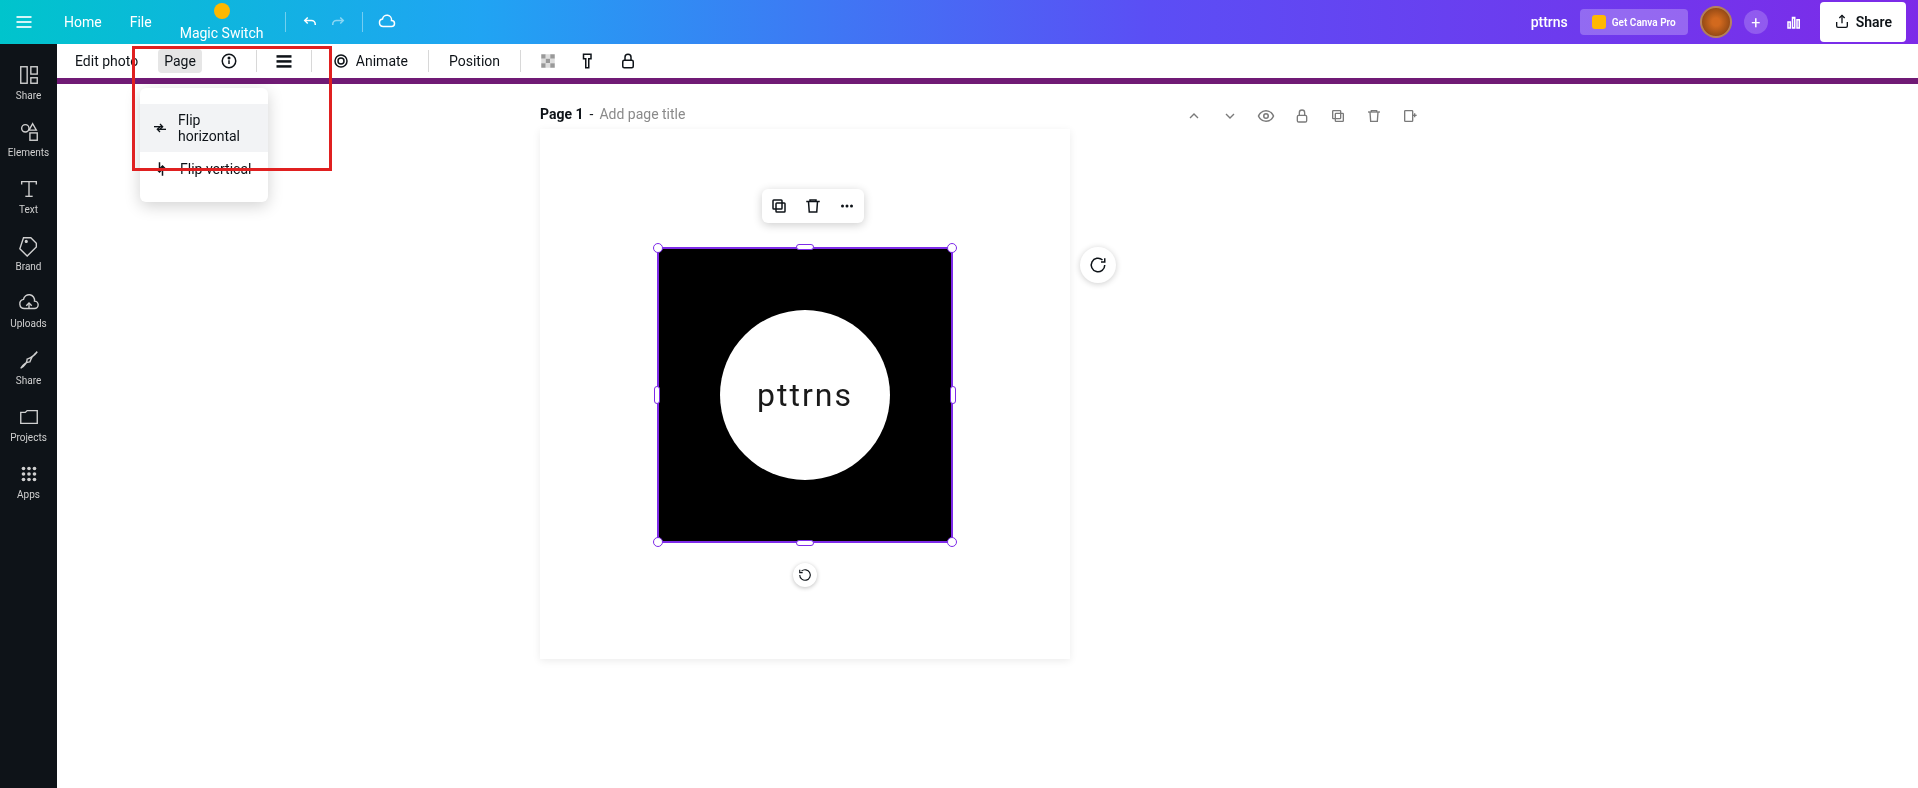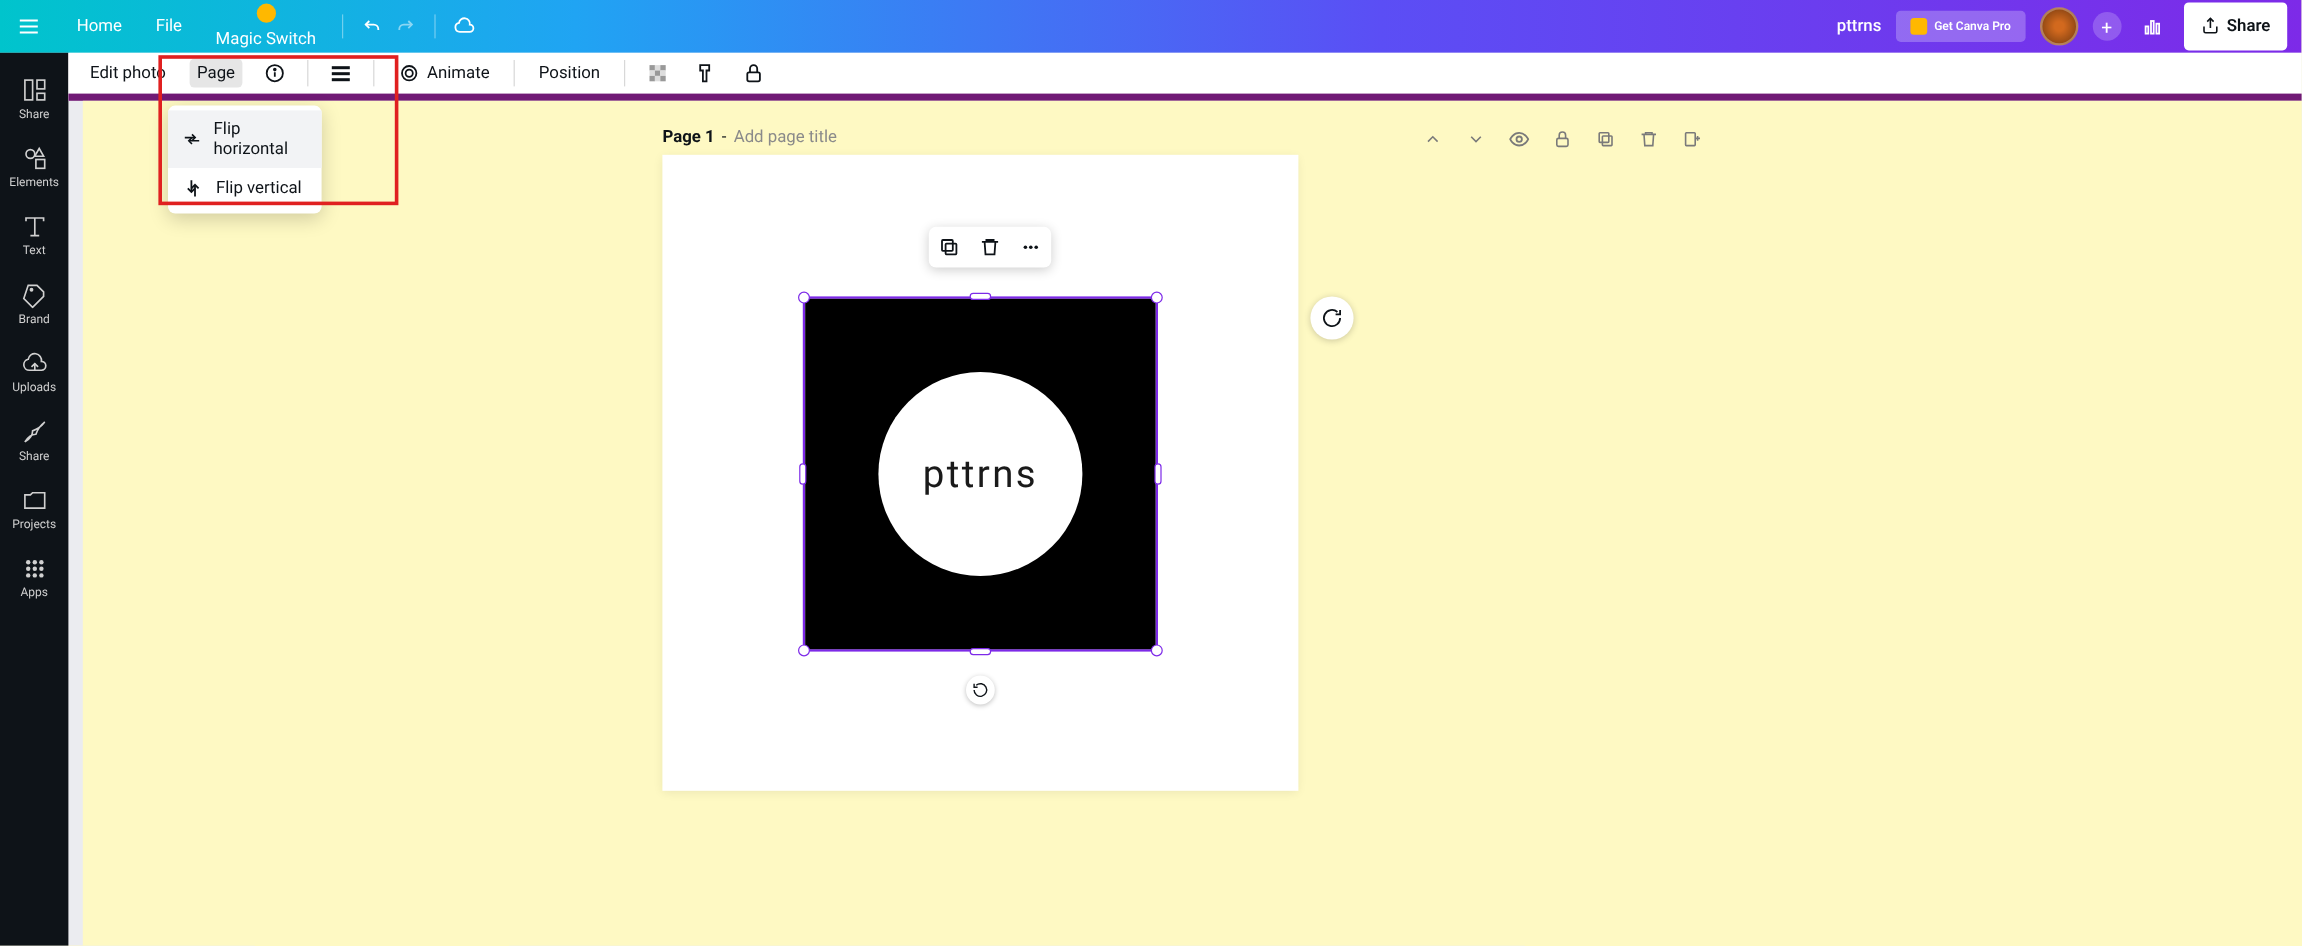--- a/index.html
+++ b/index.html
@@ -28,27 +28,27 @@
   .side-label { font-size:10px; margin-top:4px; color:#d0d0d0; }
 
   
   .ctx-toolbar { position:absolute; left:57px; top:44px; right:0; height:40px; background:#fff; display:flex; align-items:center; padding:0 12px; gap:14px; border-bottom:6px solid #701a75; }
   .ctx-item { font-size:14px; color:#0e1318; cursor:pointer; padding:4px 6px; border-radius:4px; display:flex; align-items:center; gap:6px; }
   .ctx-item.active { background:#e6e6e6; }
   .ctx-divider { width:1px; height:22px; background:#d8d8d8; }
   .ctx-icon-btn { width:26px; height:26px; display:flex; align-items:center; justify-content:center; cursor:pointer; border-radius:4px; }
 
   
-  .flip-dropdown { position:absolute; left:140px; top:88px; width:128px; background:#fff; border-radius:6px; box-shadow:0 4px 16px rgba(0,0,0,0.18); padding:4px 0; z-index:20; }
+  .flip-dropdown { position:absolute; left:140px; top:88px; width:128px; background:#fff; border-radius:6px; box-shadow:0 4px 16px rgba(0,0,0,0.18); padding:16px 0; z-index:20; }
   .flip-option { padding:8px 12px; display:flex; align-items:center; gap:10px; font-size:14px; color:#0e1318; cursor:pointer; }
   .flip-option:first-child { background:#f2f3f5; }
   .highlight-box { position:absolute; border:3px solid #e02020; left:132px; top:46px; width:200px; height:125px; pointer-events:none; z-index:21; }
 
   
-  .canvas-area { position:absolute; left:57px; top:84px; right:0; bottom:0; background:#fef9c3;margin-left:12px; }
+  .canvas-area { position:absolute; left:57px; top:84px; right:0; bottom:0; background:#ffffff; }
   .page-header { position:absolute; left:483px; top:22px; display:flex; align-items:center; gap:6px; font-size:14px; color:#0e1318; }
   .page-header .placeholder { color:#8a8a8a; }
   .page-controls { position:absolute; right:498px; top:22px; display:flex; align-items:center; gap:16px; }
   .page-controls .pc-btn { width:20px; height:20px; display:flex; align-items:center; justify-content:center; cursor:pointer; color:#5c5c5c; }
 
   .page-canvas { position:absolute; left:483px; top:45px; width:530px; height:530px; background:#fff; box-shadow:0 2px 8px rgba(0,0,0,0.08); }
 
   
   .floating-bar { position:absolute; left:705px; top:105px; background:#fff; border-radius:6px; box-shadow:0 2px 10px rgba(0,0,0,0.2); display:flex; align-items:center; padding:6px; gap:12px; z-index:15; }
   .floating-bar .fb-btn { width:22px; height:22px; display:flex; align-items:center; justify-content:center; cursor:pointer; }

